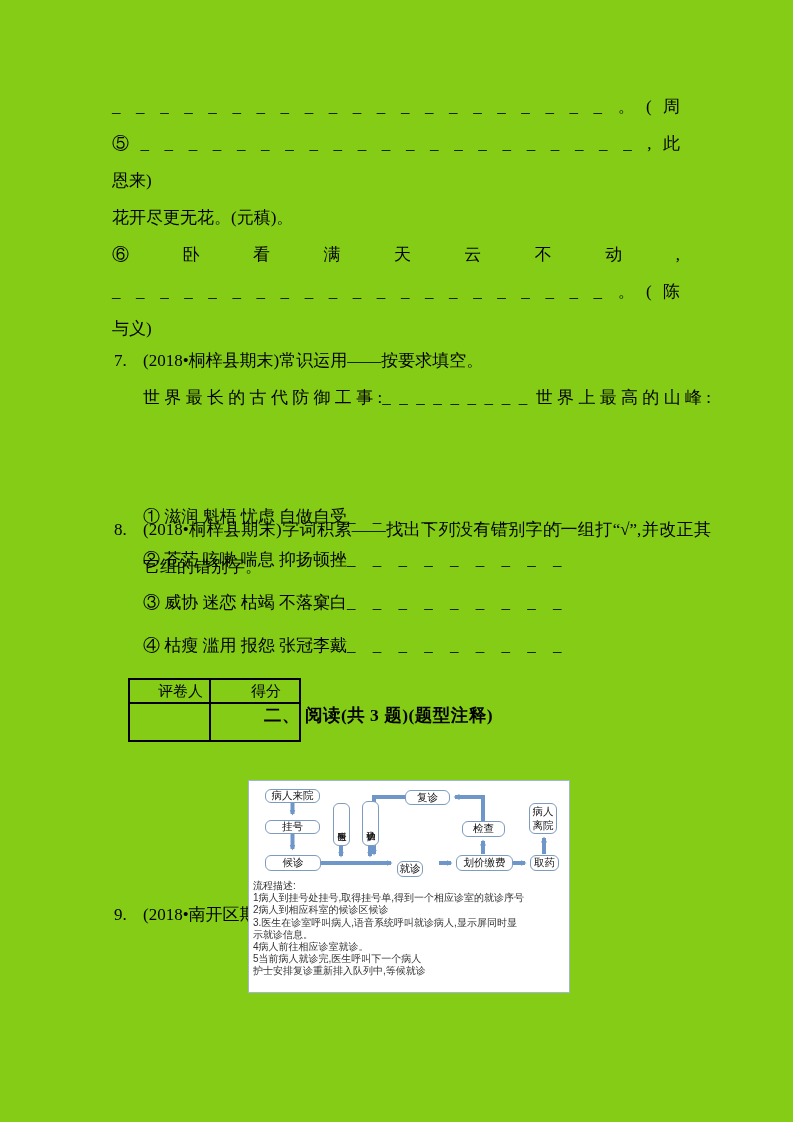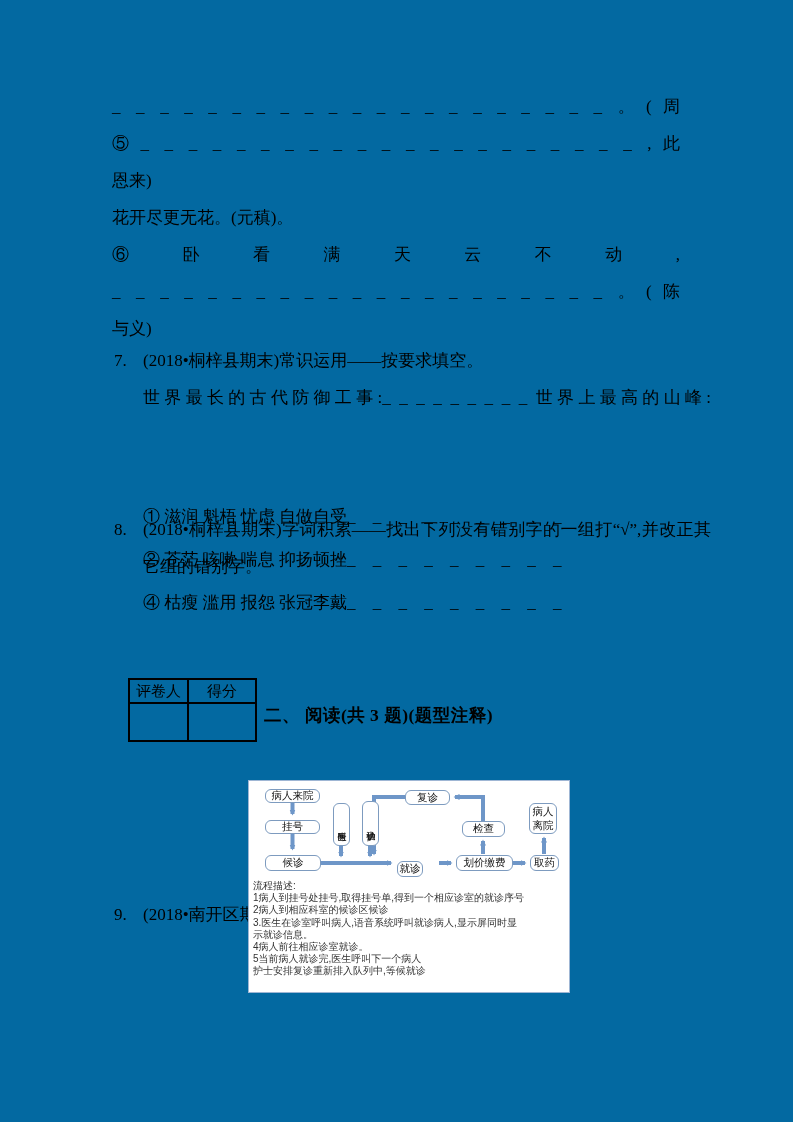--- a/index.html
+++ b/index.html
@@ -1,34 +1,34 @@
 <!DOCTYPE html>
 <html><head>
 <meta charset="utf-8">
 <style>
   html,body { margin:0; padding:0; background:#ffffff; }
   .page {
-    position:relative; width:793px; height:1122px; background:#0369a1;
+    position:relative; width:793px; height:1122px; background:#84cc16;
     font-family:"Liberation Serif","DejaVu Serif",serif; color:#000000; overflow:hidden;
   }
   .blk { position:absolute; left:112px; width:568px; }
   .line { font-size:17px; line-height:37px; white-space:normal; }
   .jl { text-align:justify; text-align-last:justify; }
   .question { position:relative; padding-left:31px; font-size:17px; line-height:37px; }
   .qnum { position:absolute; left:2px; top:0; }
   .blank-wide { word-spacing:24px; }
   .item-row { height:43px; font-size:17px; line-height:43px; white-space:nowrap; }
   .item-blank { word-spacing:13px; }
 
   
   .score-table { position:absolute; left:128px; top:678px; border-collapse:collapse; }
   .score-table td {
     border:2px solid #000; font-size:15px; text-align:center; vertical-align:middle; padding:0;
   }
-  .score-table .hdr td { width:57px; height:22px; }
+  .score-table .hdr td { width:57px; height:22px;padding-left:22px; }
   .score-table .hdr td + td { width:66px; }
   .score-table .val td { height:36px; }
 
   .section-heading {
     position:absolute; left:264px; top:703px; font-size:17.5px; font-weight:bold;
     white-space:nowrap; letter-spacing:0.5px;
   }
 
   
   .figure {
@@ -73,20 +73,21 @@
   </div>
 
   <div class="blk question" style="top:437px;">
     <span class="qnum">8.</span>
     <div class="line" style="text-align:justify;">(2018•桐梓县期末)字词积累——找出下列没有错别字的一组打“√”,并改正其它组的错别字。</div>
   </div>
 
   <div class="blk" style="top:495px; padding-left:31px; box-sizing:border-box;">
     <div class="item-row"><span>① 滋润 魁梧 忧虑 自做自受</span><span class="item-blank">_ _ _ _ _ _ _ _ _</span></div>
     <div class="item-row"><span>② 苍茫 咳嗽 喘息 抑扬顿挫</span><span class="item-blank">_ _ _ _ _ _ _ _ _</span></div>
+    <div class="item-row"><span>③ 威协 迷恋 枯竭 不落窠白</span><span class="item-blank">_ _ _ _ _ _ _ _ _</span></div>
     <div class="item-row"><span>④ 枯瘦 滥用 报怨 张冠李戴</span><span class="item-blank">_ _ _ _ _ _ _ _ _</span></div>
   </div>
 
   <table class="score-table">
     <tbody>
         <tr class="hdr">
       <td>评卷人</td>
       <td>得分</td>
     </tr>
     <tr class="val">

